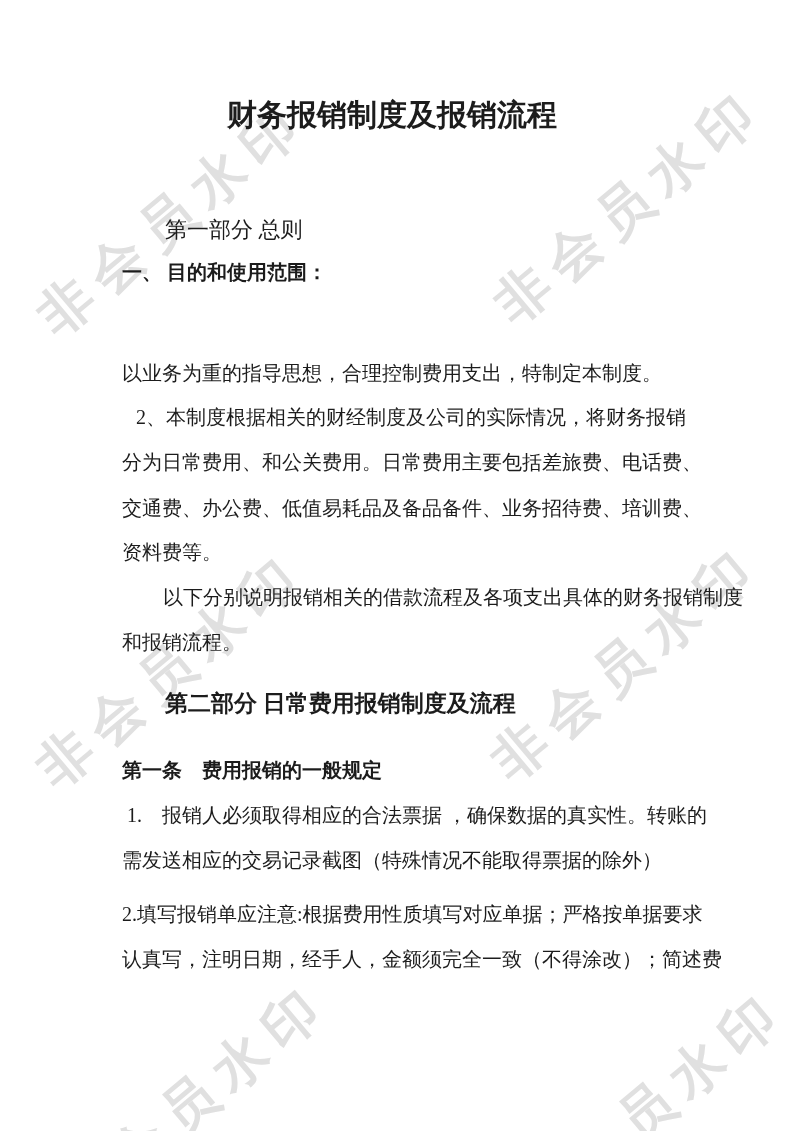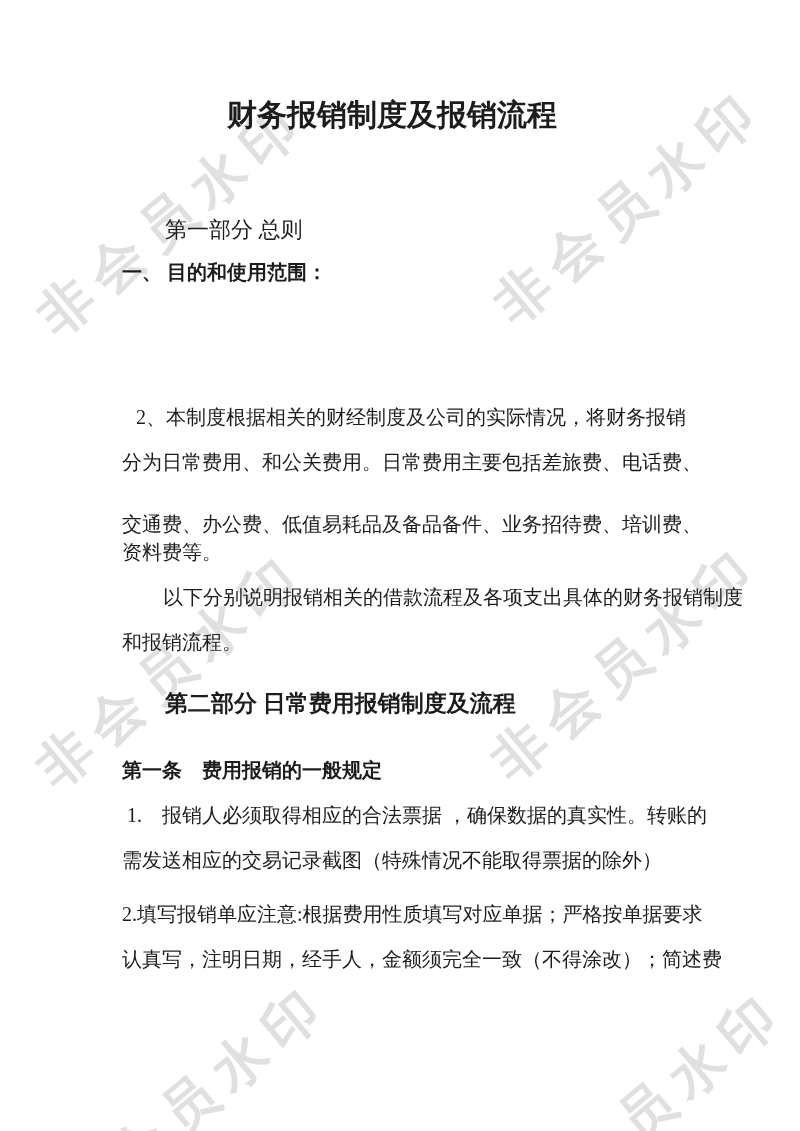--- a/index.html
+++ b/index.html
@@ -55,21 +55,21 @@
     line-height: 36px;
     white-space: pre;
     font-weight: bold;
   }
   .h-part  { font-size: 22px; line-height: 27px; }
   .h-part2 { font-size: 23px; line-height: 28px; font-weight: bold; }
   .bold    { font-weight: bold; }
 
   .t216 { top: 216px; } .t261 { top: 260px; }
   .t317 { top: 317px; } .t362 { top: 361px; } .t407 { top: 405px; }
-  .t452 { top: 450px; } .t497 { top: 512px; } .t542 { top: 540px; text-align: right; }
+  .t452 { top: 450px; } .t497 { top: 496px; } .t542 { top: 540px; text-align: right; }
   .t587 { top: 585px; margin-left: 41px; } .t632 { top: 630px; }
   .t713 { top: 690px; } .t758 { top: 758px; }
   .t802 { top: 803px; } .t848 { top: 848px; }
   .t902 { top: 902px; } .t947 { top: 947px; } .t992 { top: 992px; }
 
   .l122 { left: 122px; } .l127 { left: 127px; } .l148 { left: 136px; }
   .l158 { left: 158px; } .l165 { left: 165px; }
 </style>
 </head>
 <body>
@@ -86,20 +86,21 @@
   </div>
 
   <div class="content">
 
     <div class="doc-title">财务报销制度及报销流程</div>
 
     <div class="line bold t261 l122">一、 目的和使用范围：</div>
 
     <div class="line h-part t216 l165">第一部分 总则</div>
 
+    <div class="line t362 l122">以业务为重的指导思想，合理控制费用支出，特制定本制度。</div>
 
     <div class="line t407 l148">2、本制度根据相关的财经制度及公司的实际情况，将财务报销</div>
     <div class="line t452 l122">分为日常费用、和公关费用。日常费用主要包括差旅费、电话费、</div>
     <div class="line t497 l122">交通费、办公费、低值易耗品及备品备件、业务招待费、培训费、</div>
     <div class="line t542 l122">资料费等。</div>
 
     <div class="line t587 l122">以下分别说明报销相关的借款流程及各项支出具体的财务报销制度</div>
     <div class="line t632 l122">和报销流程。</div>
 
     <div class="line h-part2 t713 l165">第二部分 日常费用报销制度及流程</div>

